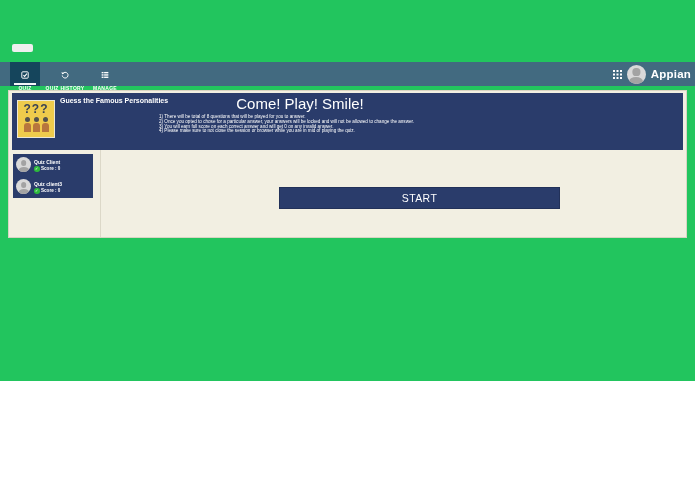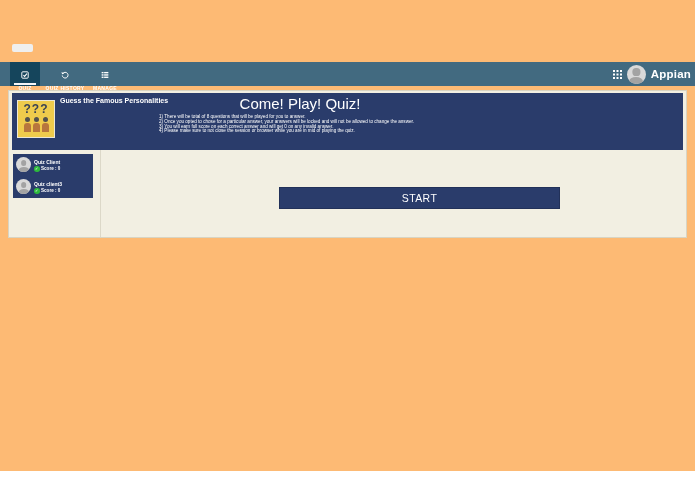--- a/index.html
+++ b/index.html
@@ -1,18 +1,18 @@
 <!DOCTYPE html>
 <html><head>
 <meta charset="utf-8">
 <style>
   html,body { margin:0; padding:0; background:#ffffff; }
   * { box-sizing:border-box; }
   .stage {
-    position:relative; width:695px; height:471px; background:#fdba74;
+    position:relative; width:695px; height:381px; background:#22c55e;
     font-family:"Liberation Sans", sans-serif; overflow:hidden;
     -webkit-font-smoothing:antialiased;
   }
 
   
   .ghost { position:absolute; left:12px; top:44px; width:21px; height:8px;
            background:#efefef; border-radius:2px; }
 
   
   .navbar { position:absolute; left:0; top:62px; width:695px; height:24px; background:#426a80; }
@@ -153,21 +153,21 @@
       <div class="quiz-img">
         <span class="quiz-img-q">???</span>
         <div class="people">
           <span class="person"></span>
             <span class="person"></span>
             <span class="person"></span>
         </div>
       </div>
       <div class="banner-title">Guess the Famous Personalities</div>
       <div class="banner-center">
-        <div class="banner-heading">Come! Play! Quiz!</div>
+        <div class="banner-heading">Come! Play! Smile!</div>
         <div class="instructions">
           <div>1) There will be total of 8 questions that will be played for you to answer.</div>
           <div>2) Once you opted to chose for a particular answer, your answers will be locked and will not be allowed to change the answer.</div>
           <div>3) You will earn full score on each correct answer and will get 0 on any invalid answer.</div>
           <div>4) Please make sure to not close the session or browser while you are in mid of playing the quiz.</div>
         </div>
       </div>
     </div>
 
     <div class="players">

